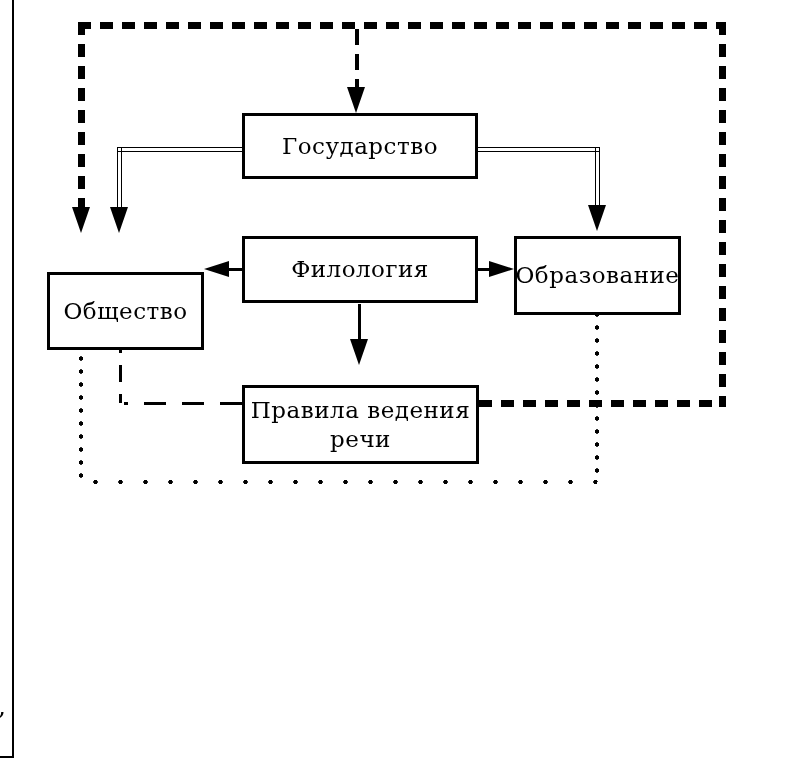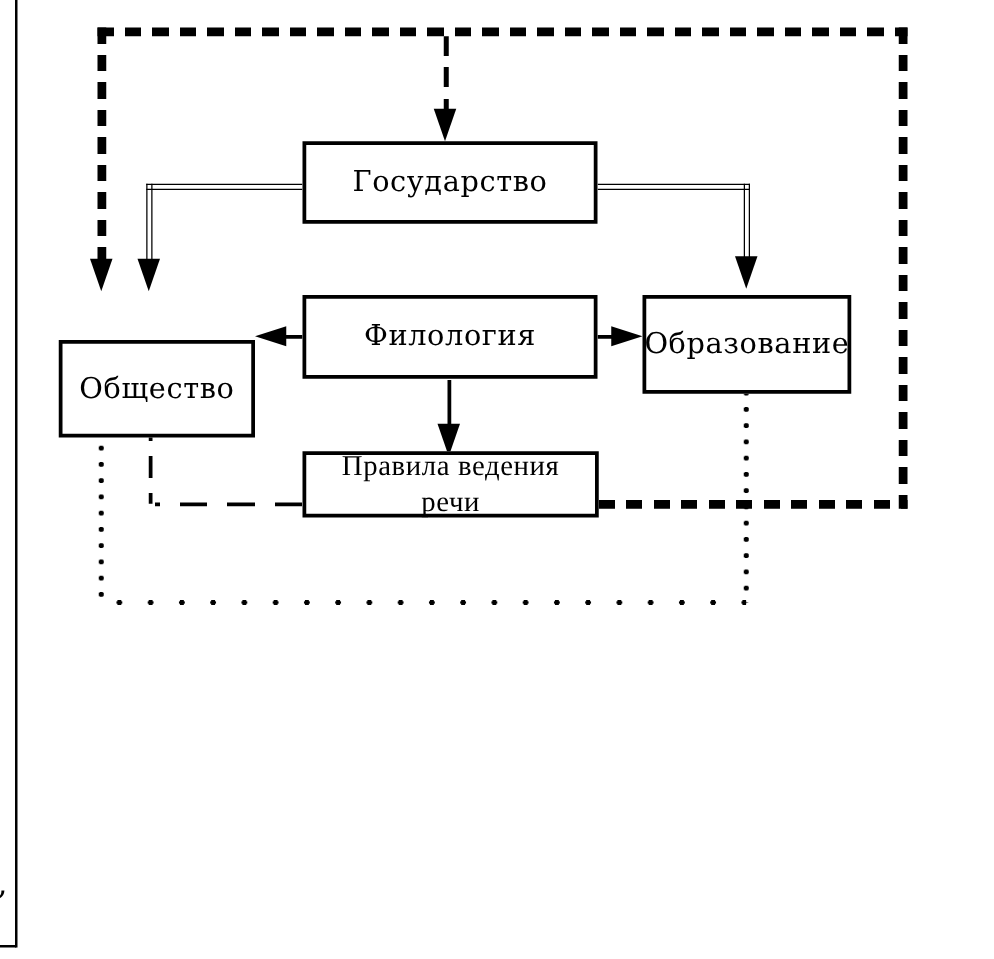--- a/index.html
+++ b/index.html
@@ -83,21 +83,21 @@
 </div>
 <div class="node" style="left:47px;top:236px;width:157px;height:78px;margin-top:36px;">
   <span>Общество</span>
 </div>
 <div class="node" style="left:242px;top:236px;width:236px;height:67px;">
   <span>Филология</span>
 </div>
 <div class="node" style="left:514px;top:236px;width:167px;height:79px;">
   <span>Образование</span>
 </div>
-<div class="node" style="left:242px;top:361px;width:237px;height:53px;font-family:Liberation Serif, serif;">
+<div class="node" style="left:242px;top:385px;width:237px;height:79px;">
   <span>Правила ведения речи</span>
 </div>
 
 <div class="abs" style="left:0;top:525px;width:795px;height:242px;">
 
   
   
   
   
   

